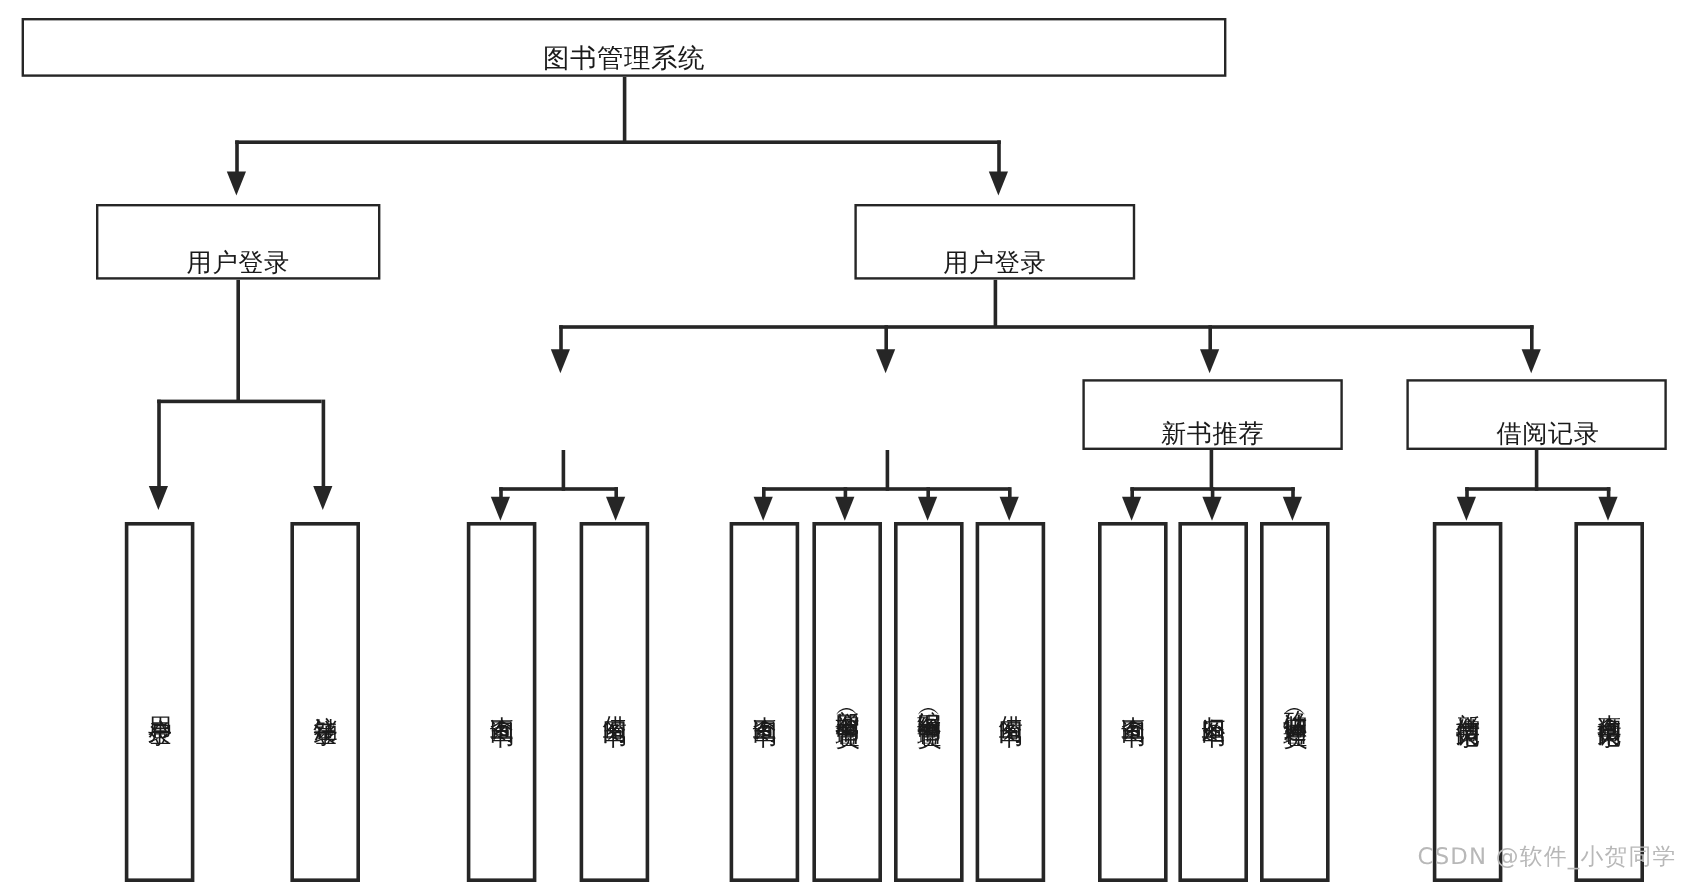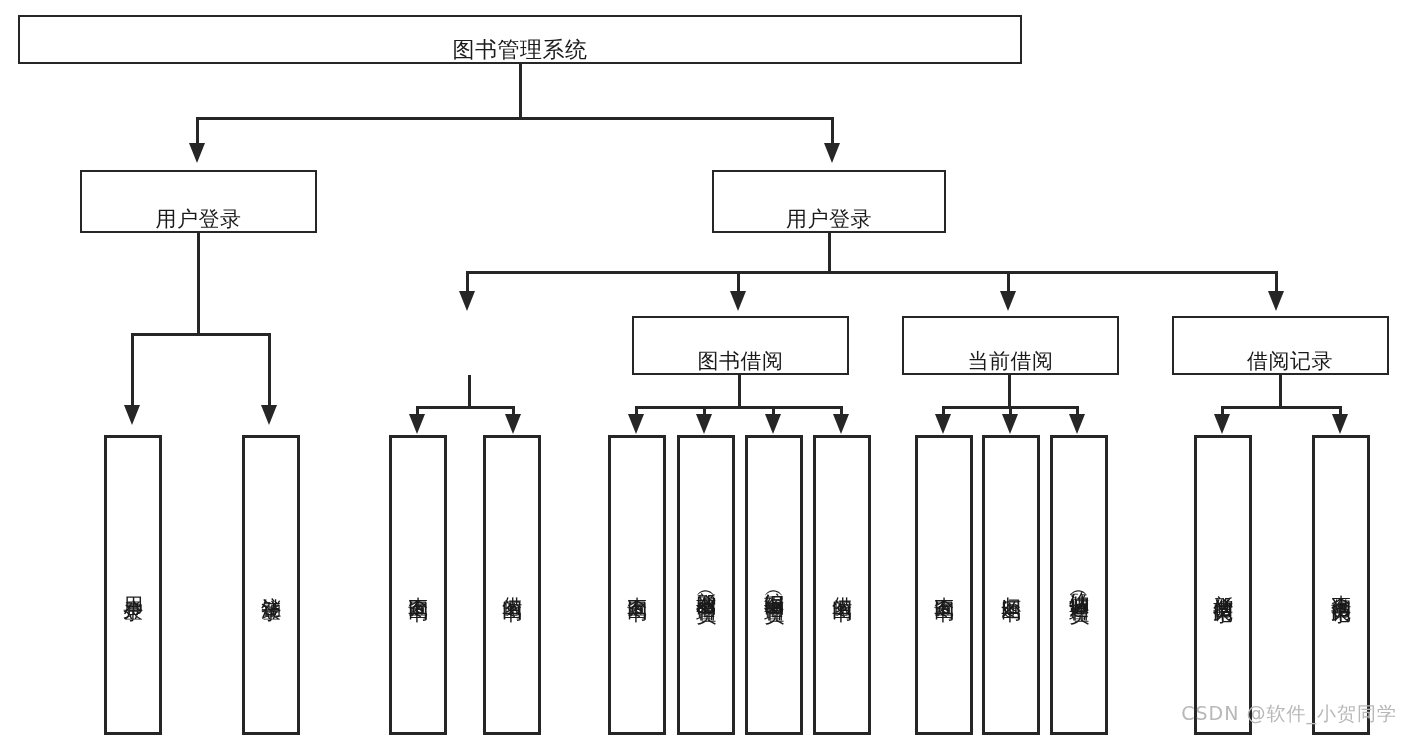--- a/index.html
+++ b/index.html
@@ -112,25 +112,22 @@
   <div class="ln h" style="left:466px;top:271px;width:812px;height:3px;"></div>
   <div class="ln v" style="left:466px;top:271px;width:3px;height:22px;"></div>
   <div class="arw" style="left:459px;top:291px;"></div>
   <div class="ln v" style="left:737px;top:271px;width:3px;height:22px;"></div>
   <div class="arw" style="left:730px;top:291px;"></div>
   <div class="ln v" style="left:1007px;top:271px;width:3px;height:22px;"></div>
   <div class="arw" style="left:1000px;top:291px;"></div>
   <div class="ln v" style="left:1275px;top:271px;width:3px;height:22px;"></div>
   <div class="arw" style="left:1268px;top:291px;"></div>
 
-  <div class="node h" style="left:632px;top:316px;width:217px;height:59px;">
-    <span class="lbl">图书借阅</span>
-  </div>
   <div class="node h" style="left:902px;top:316px;width:217px;height:59px;">
-    <span class="lbl">当前借阅</span>
+    <span class="lbl">新书推荐</span>
   </div>
   <div class="node h" style="left:1172px;top:316px;width:217px;height:59px;padding-left:19px;">
     <span class="lbl">借阅记录</span>
   </div>
 
   <div class="ln v" style="left:468px;top:375px;width:3px;height:34px;"></div>
   <div class="ln h" style="left:416px;top:406px;width:99px;height:3px;"></div>
   <div class="ln v" style="left:416px;top:406px;width:3px;height:12px;"></div>
   <div class="arw" style="left:409px;top:414px;"></div>
   <div class="ln v" style="left:512px;top:406px;width:3px;height:12px;"></div>

